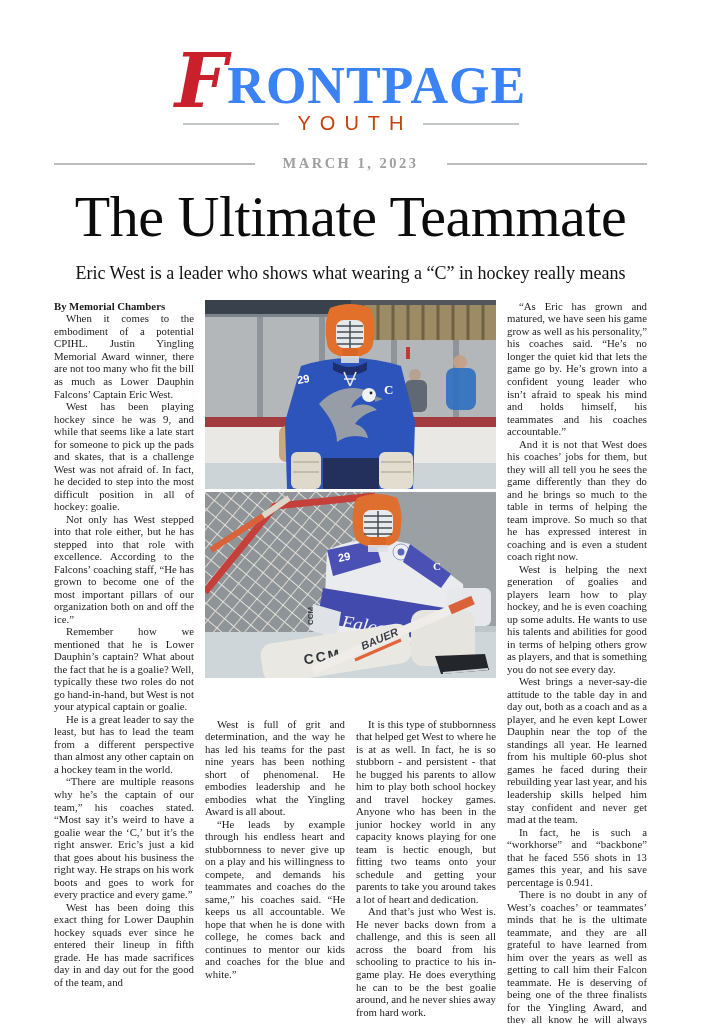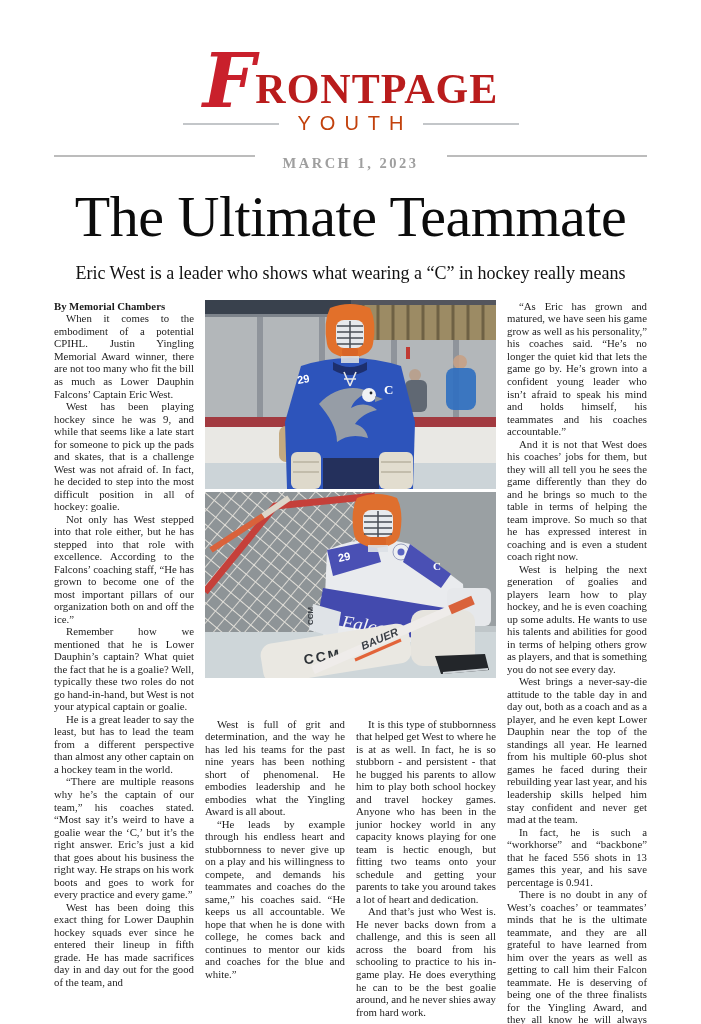--- a/index.html
+++ b/index.html
@@ -8,28 +8,28 @@
     box-sizing:border-box; padding:40px 54px 16px;
     font-family:"Liberation Serif", serif; color:#1c1c1c;
   }
   
   .masthead { text-align:center; }
   .brand { display:flex; justify-content:center; align-items:baseline; line-height:1; }
   .brand-f {
     font-family:"DejaVu Serif", serif; font-weight:bold; font-style:italic;
     color:#c9202c; font-size:74px; margin-right:0px; transform:translateY(4px);
   }
-  .brand-rest { font-weight:bold; font-size:42px; letter-spacing:1px; color:#b91c1c; }
+  .brand-rest { font-weight:bold; font-size:52px; letter-spacing:1px; color:#3b82f6; }
   .youth-row { display:flex; align-items:center; width:336px; margin:-2px auto 0; gap:10px; }
   .youth-rule { flex:1; height:2px; background:#c3c6c9; }
   .youth {
     color:#c2410c; font-family:"Liberation Sans", sans-serif;
     font-size:20px; letter-spacing:9px; padding-left:9px;
   }
-  .dateline { display:flex; gap:28px; margin-top:20px; }
+  .dateline { display:flex; align-items:center; gap:28px; margin-top:20px; }
   .date-rule { flex:1; height:2px; background:#bcbcbc; }
   .date-text { color:#9f9f9f; font-weight:bold; font-size:14.5px; letter-spacing:2.5px; white-space:nowrap; }
   
   .headline {
     text-align:center; font-size:58px; font-weight:400; line-height:1.05;
     margin:15px 0 0; color:#0c0c0c; letter-spacing:-0.5px;
   }
   .subheadline { text-align:center; font-size:18px; font-weight:400; margin:15px 0 0; color:#111; }
   
   .body-grid { display:grid; grid-template-columns:repeat(4,1fr); column-gap:11px; margin-top:16px; }
@@ -71,21 +71,21 @@
   <h1 class="headline">The Ultimate Teammate</h1>
   <div class="subheadline">Eric West is a leader who shows what wearing a “C” in hockey really means</div>
 
   <div class="body-grid">
 
     <div class="col col1">
       <p class="byline noindent">By Memorial Chambers</p>
       <p>When it comes to the embodiment of a potential CPIHL. Justin Yingling Memorial Award winner, there are not too many who fit the bill as much as Lower Dauphin Falcons’ Captain Eric West.</p>
       <p>West has been playing hockey since he was 9, and while that seems like a late start for someone to pick up the pads and skates, that is a challenge West was not afraid of. In fact, he decided to step into the most difficult position in all of hockey: goalie.</p>
       <p>Not only has West stepped into that role either, but he has stepped into that role with excellence. According to the Falcons’ coaching staff, “He has grown to become one of the most important pillars of our organization both on and off the ice.”</p>
-      <p>Remember how we mentioned that he is Lower Dauphin’s captain? What quiet the fact that he is a goalie? Well, typically these two roles do not go hand-in-hand, but West is not your atypical captain or goalie.</p>
+      <p>Remember how we mentioned that he is Lower Dauphin’s captain? What about the fact that he is a goalie? Well, typically these two roles do not go hand-in-hand, but West is not your atypical captain or goalie.</p>
       <p>He is a great leader to say the least, but has to lead the team from a different perspective than almost any other captain on a hockey team in the world.</p>
       <p>“There are multiple reasons why he’s the captain of our team,” his coaches stated. “Most say it’s weird to have a goalie wear the ‘C,’ but it’s the right answer. Eric’s just a kid that goes about his business the right way. He straps on his work boots and goes to work for every practice and every game.”</p>
       <p>West has been doing this exact thing for Lower Dauphin hockey squads ever since he entered their lineup in fifth grade. He has made sacrifices day in and day out for the good of the team, and</p>
     </div>
 
     <figure class="photos" style="margin:0 0 7px;">
 
       <div class="photo">
         <svg viewBox="0 0 291 189" preserveAspectRatio="none">
           <rect width="291" height="189" fill="#b3b7ba"></rect>

